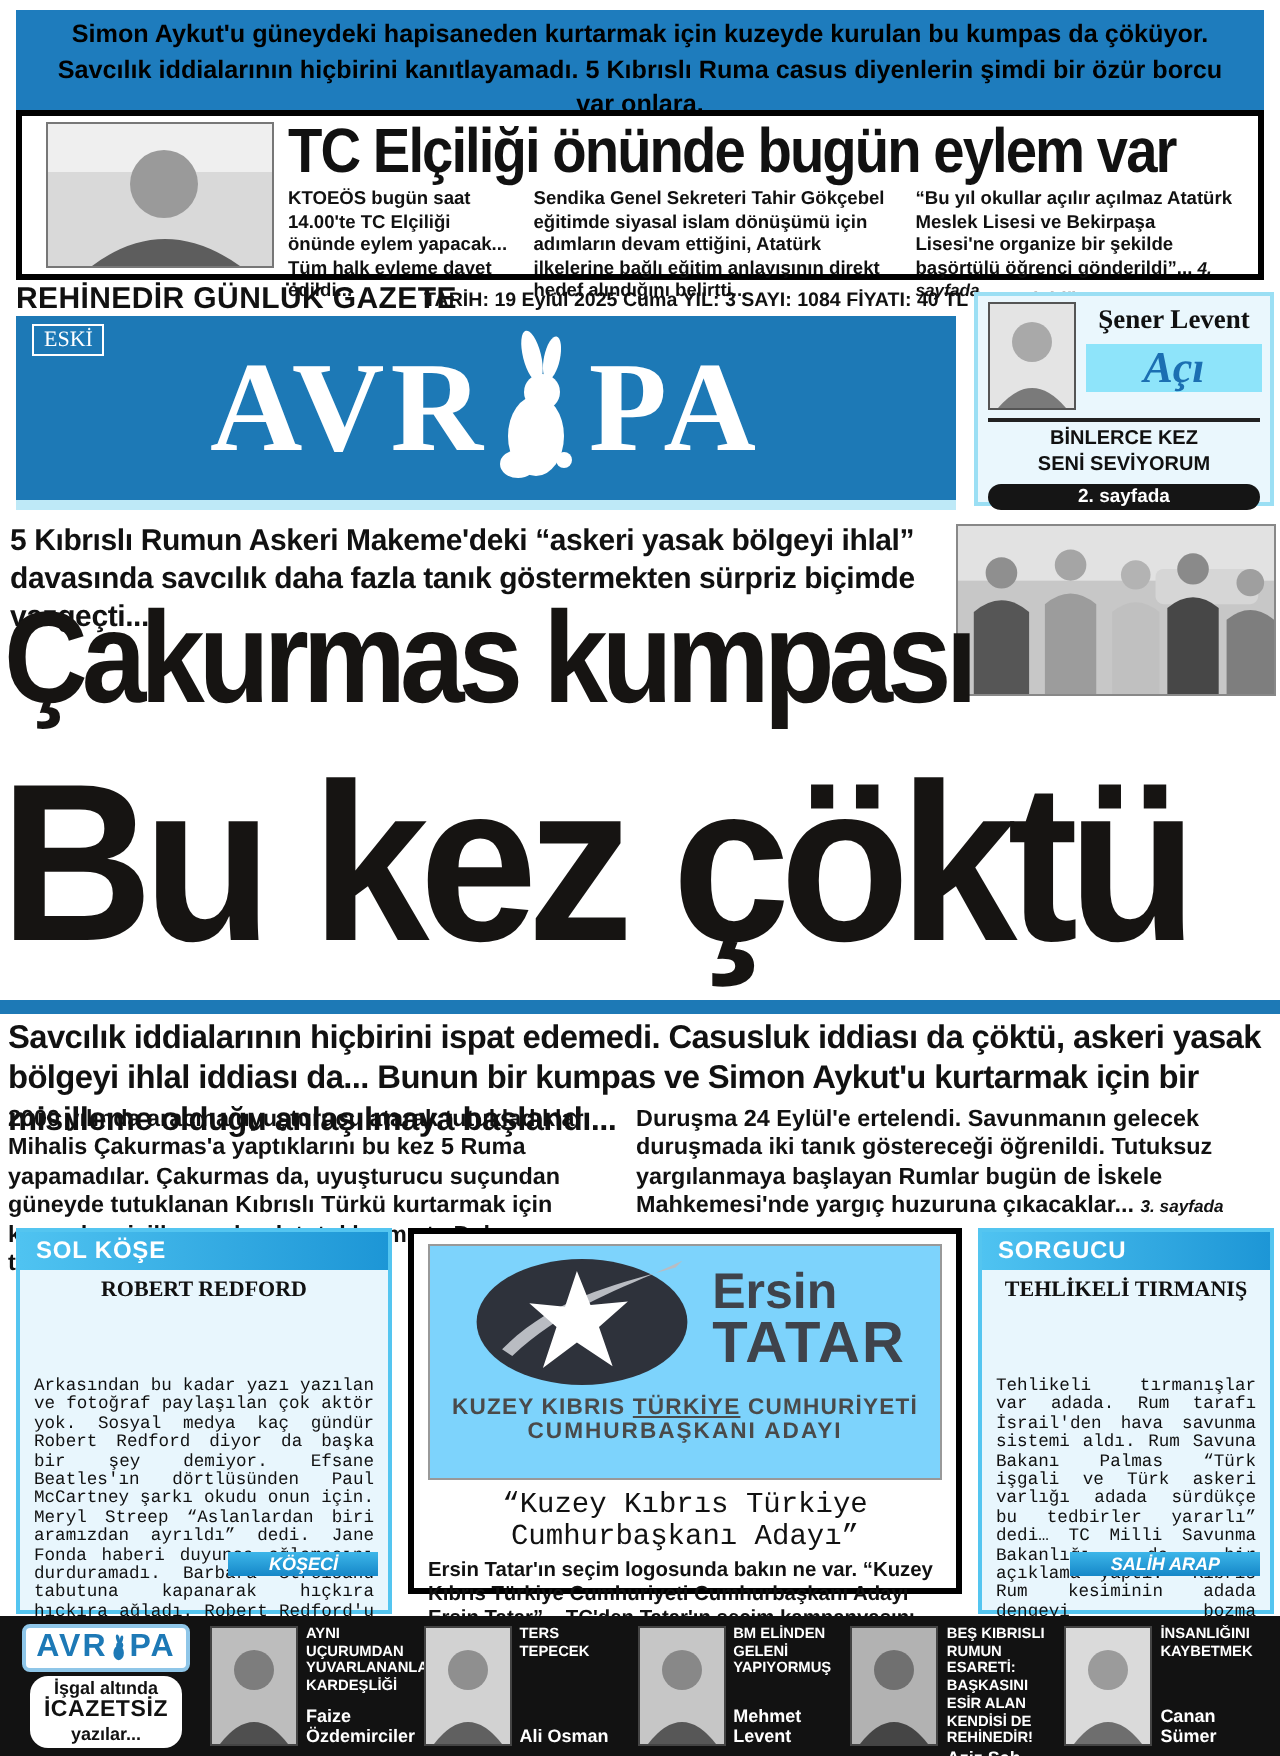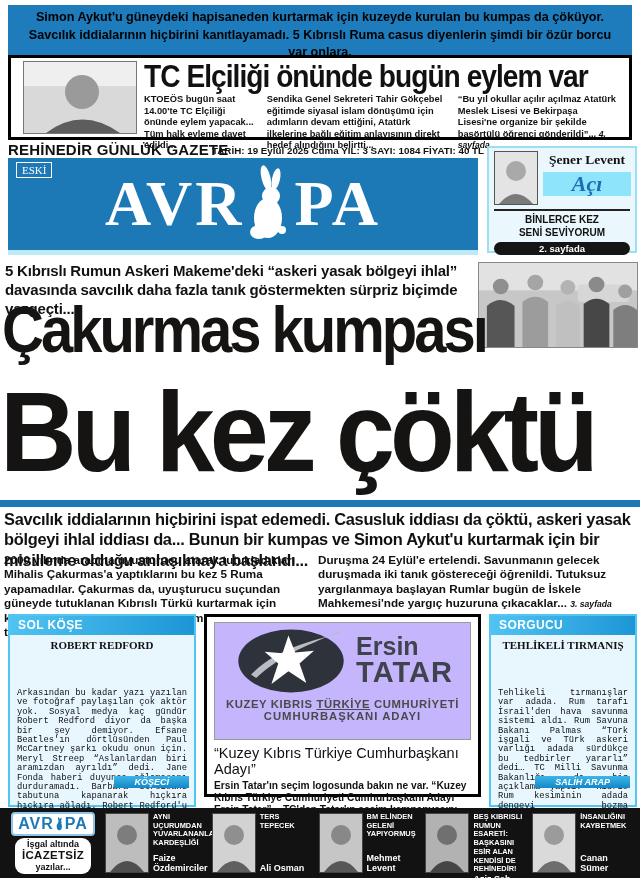--- a/index.html
+++ b/index.html
@@ -61,29 +61,29 @@
   .left-card{left:8px;top:614px;width:188px;height:193px;}
   .right-card{left:489px;top:614px;width:148px;height:193px;}
   .card-head{height:19px;background:linear-gradient(90deg,#4FC3F1,#1D96D6);color:#fff;
     font-weight:800;font-size:12px;line-height:19px;padding:0 8px;letter-spacing:.4px;}
   .card-title{font-family:"Liberation Serif",serif;font-weight:bold;font-size:11px;text-align:center;margin-top:4px;}
   .card-body{font-family:Liberation Mono, monospace;font-size:8.8px;line-height:1.07;text-align:justify;padding:2px 7px 0;margin-top:36px;}
   .badge{position:absolute;right:5px;bottom:17px;background:linear-gradient(#3DB6E9,#1587C8);
     color:#fff;font-weight:800;font-style:italic;font-size:9px;padding:1px 20px;}
 
   .center-card{left:204px;top:614px;width:277px;height:183px;border:3px solid #000;background:#fff;padding:5px 7px;}
-  .ad-box{border:1px solid #999;background:#c4b5fd;height:112px;padding-top:4px;}
+  .ad-box{border:1px solid #999;background:#7dd3fc;height:112px;padding-top:4px;}
   .ad-logo-row{display:flex;align-items:center;justify-content:center;gap:6px;}
   .tatar-oval{width:118px;height:68px;}
   .tatar-name{font-weight:800;color:#3F434B;line-height:.95;text-align:left;}
   .tn1{font-size:25px;} .tn2{font-size:29px;letter-spacing:1px;}
   .ad-line1{margin-top:3px;text-align:center;color:#4a4a4a;font-weight:bold;font-size:11.3px;letter-spacing:.6px;}
   .ad-line2{text-align:center;color:#4a4a4a;font-weight:bold;font-size:11.3px;letter-spacing:1px;}
   .u{text-decoration:underline;}
-  .ad-caption{font-family:Liberation Sans, sans-serif;font-size:14.5px;text-align:left;margin-top:5px;}
+  .ad-caption{font-family:Liberation Mono, monospace;font-size:14.5px;text-align:center;margin-top:5px;}
   .ad-body{font-weight:bold;font-size:10.2px;line-height:1.2;margin-top:3px;}
 
   
   .footer{left:0;top:808px;width:640px;height:70px;background:#121212;display:flex;
     align-items:center;padding:4px 6px;gap:5px;}
   .f-logo{width:94px;flex:0 0 94px;display:flex;flex-direction:column;align-items:center;gap:2px;}
   .f-logo-box{background:#fff;border:2px solid #8fc6e8;border-radius:4px;padding:0 5px;display:flex;
     align-items:center;gap:1px;font-weight:800;color:#1D79B6;font-size:16px;letter-spacing:1px;height:20px;}
   .f-rabbit{height:14px;width:9px;}
   .f-slogan{background:#fff;border-radius:9px;padding:1px 7px 2px;text-align:center;color:#111;line-height:1.15;}

